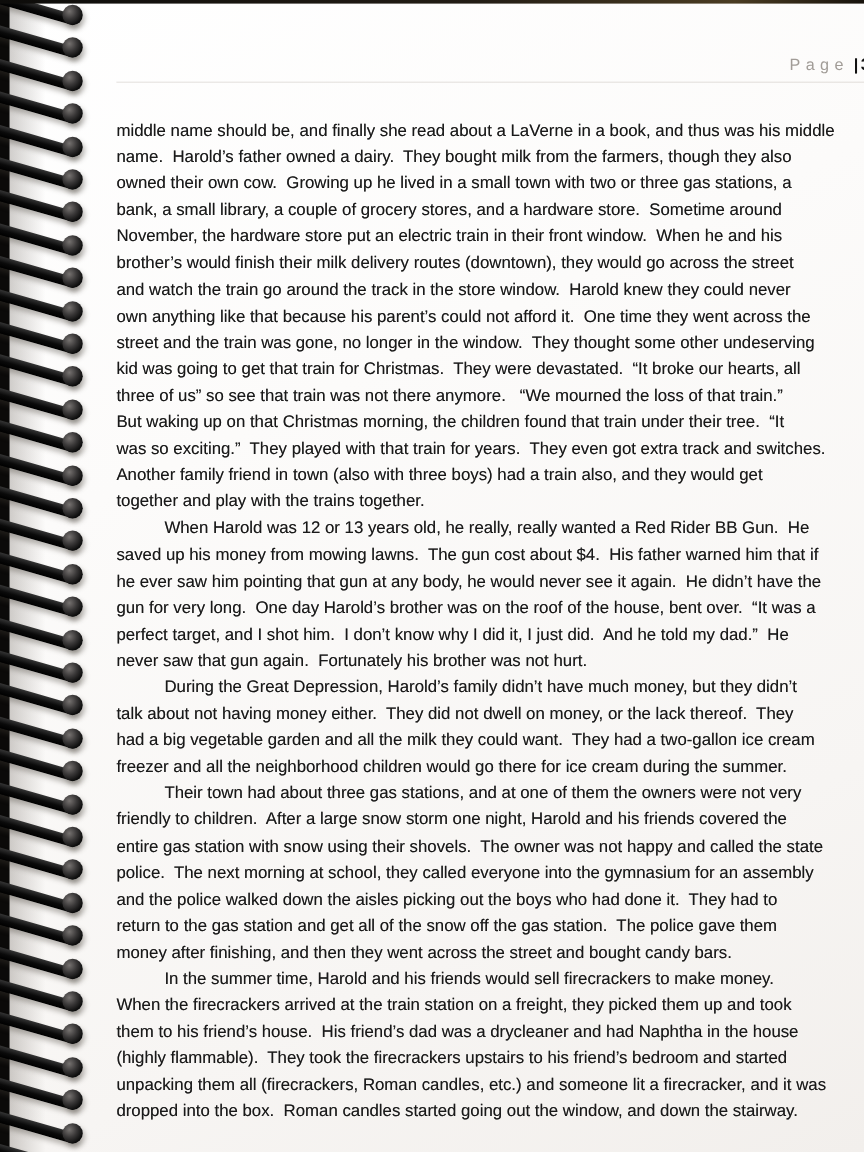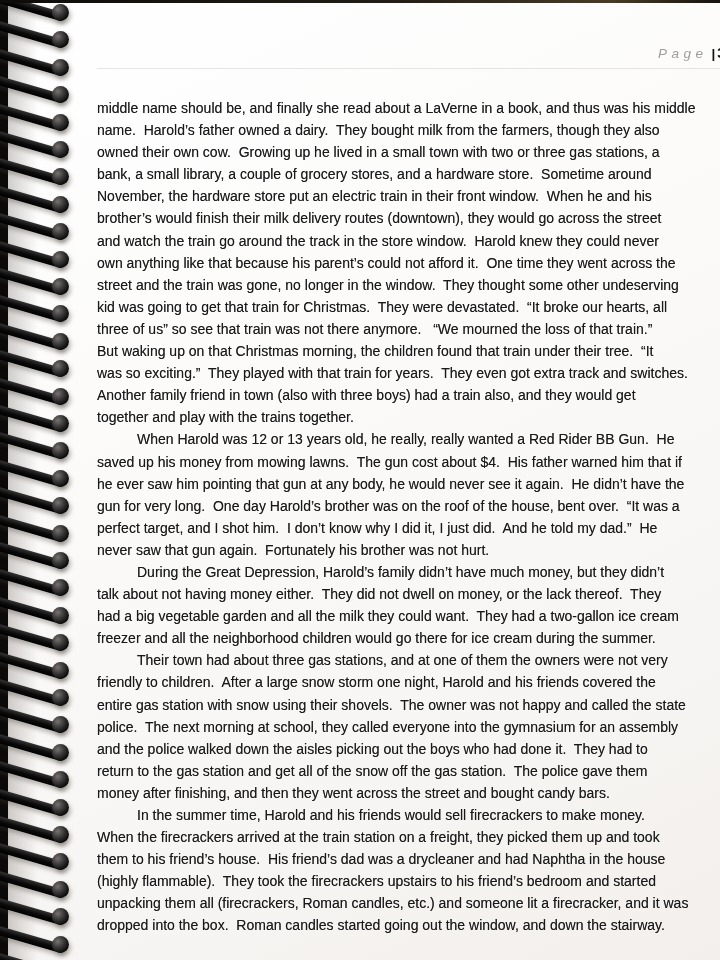--- a/index.html
+++ b/index.html
@@ -39,21 +39,21 @@
   }
   .coil .ball{
     position:absolute;left:52px;top:13px;width:17px;height:17px;border-radius:50%;
     background:radial-gradient(circle at 34% 32%,#767270 0%,#3a3838 38%,#0c0c0c 72%);
     box-shadow:2px 3px 4px rgba(70,62,54,0.35);
   }
   .page-header{
     position:absolute;top:45px;right:-5px;z-index:3;
     white-space:pre;font-size:13.5px;
   }
-  .hdr-gray{color:#a19c97;letter-spacing:4.5px;font-weight:400;font-style:italic;}
+  .hdr-gray{color:#a19c97;letter-spacing:4.5px;font-weight:400;}
   .hdr-sep{color:#111;font-weight:700;letter-spacing:2px;margin-left:4px;}
   .hdr-num{color:#111;font-weight:700;font-size:14px;}
   .header-rule{
     position:absolute;top:68px;left:97px;right:0;height:1px;
     background:rgba(125,112,100,0.18);z-index:3;
   }
   .doc-body{
     position:absolute;top:97px;left:97px;width:660px;z-index:3;
     font-size:14px;color:#191919;
     text-shadow:0 0 0.5px rgba(20,20,20,0.55);

